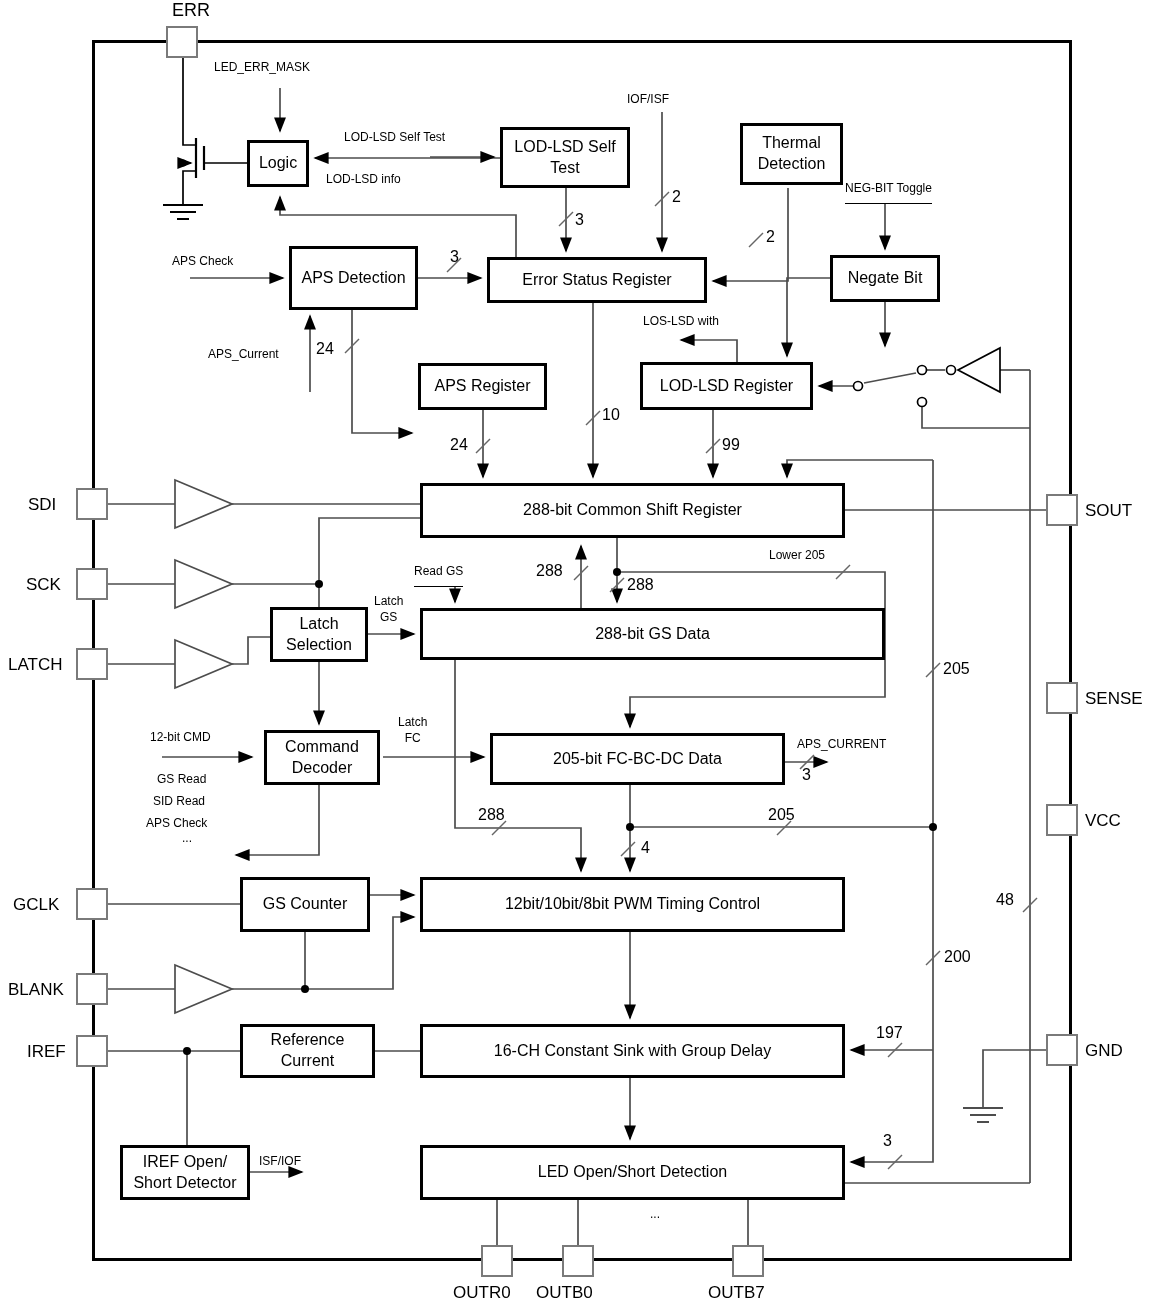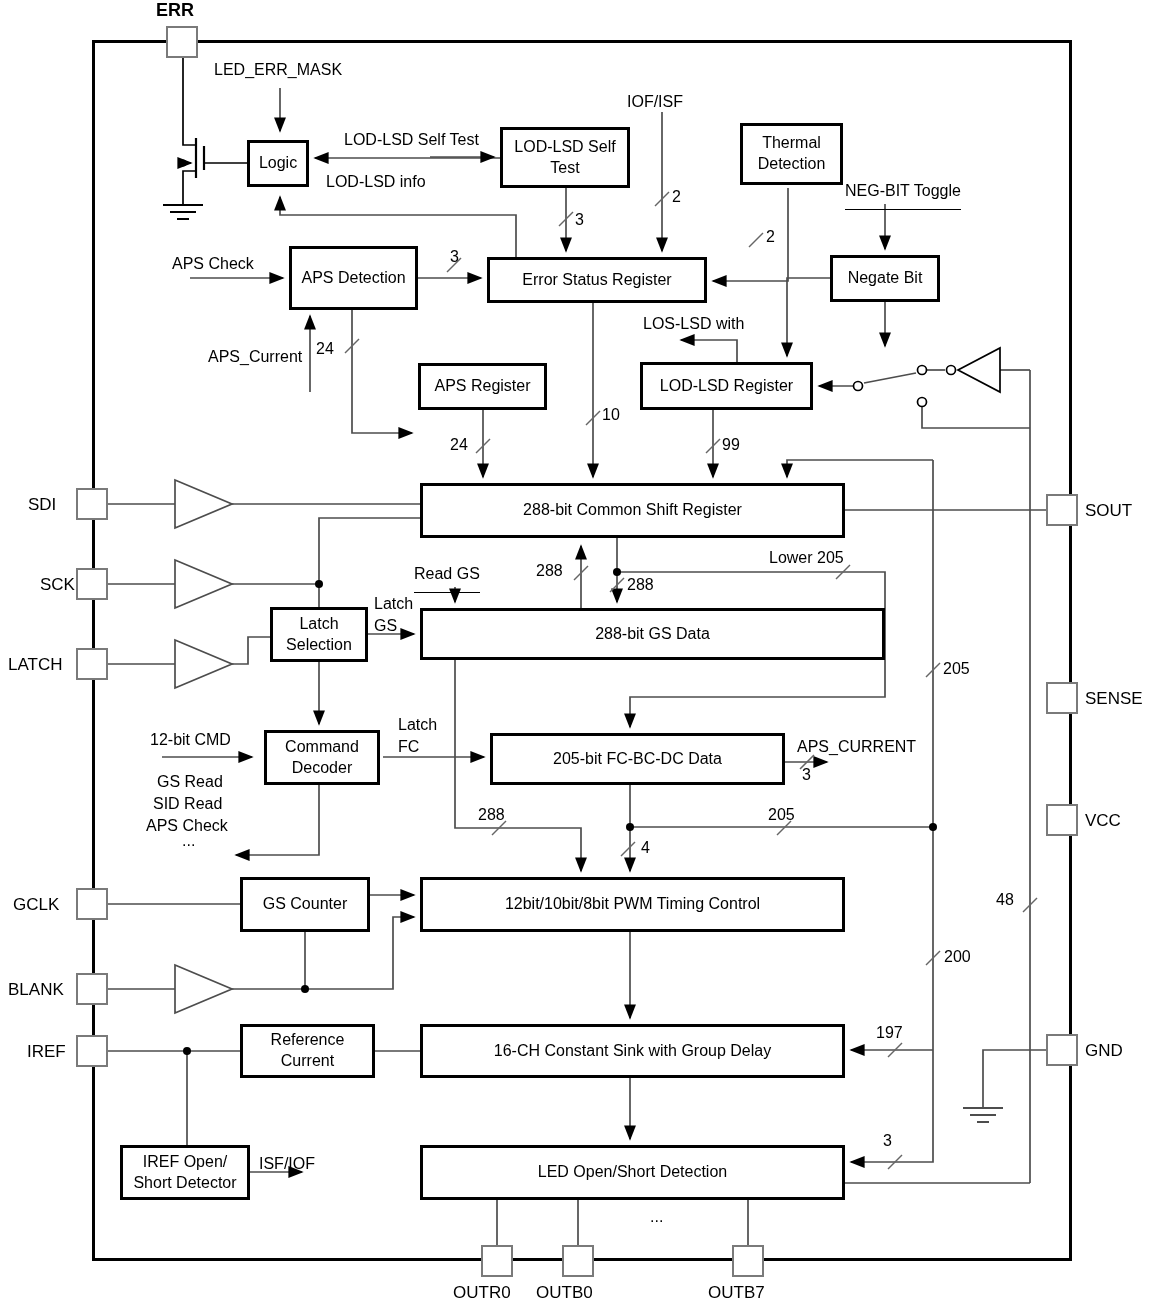--- a/index.html
+++ b/index.html
@@ -6,26 +6,26 @@
   #stage{position:relative;width:1158px;height:1309px;background:#fff;
          font-family:"Liberation Sans",sans-serif;color:#000;overflow:hidden;}
   #border{position:absolute;left:92px;top:40px;width:974px;height:1215px;
           border:3px solid #000;}
   svg.wires{position:absolute;left:0;top:0;z-index:2;}
   .blk{position:absolute;z-index:3;background:#fff;border:3px solid #000;
        display:flex;align-items:center;justify-content:center;text-align:center;
        font-size:16px;line-height:1.3;padding:0 4px;box-sizing:border-box;}
   .pin{position:absolute;z-index:4;width:32px;height:32px;background:#fff;
        border:2px solid #7a7a7a;box-sizing:border-box;}
-  .lbl{position:absolute;z-index:5;font-size:16px;white-space:pre-line;line-height:1.35;}
+  .lbl{position:absolute;z-index:5;font-size:12px;white-space:pre-line;line-height:1.35;text-align:center;}
   .num{position:absolute;z-index:5;font-size:16px;}
   .pinlbl{position:absolute;z-index:5;font-size:17px;}
   .u{border-bottom:1.5px solid #000;padding-bottom:7px;}
   .ov{text-decoration:overline;font-size:18px;}
-  .ctr{text-align:left;font-weight:bold;}
+  .ctr{text-align:right;}
 </style>
 </head>
 <body>
 
 <div id="stage">
   <div id="border"></div>
 
   <svg class="wires" width="1158" height="1309" viewBox="0 0 1158 1309">
     <defs>
       <marker id="ah" markerWidth="10" markerHeight="8" refX="8" refY="3.5" orient="auto">
@@ -203,21 +203,21 @@
   <div class="pin" style="left:1046px;top:494px"></div>
   <div class="pin" style="left:1046px;top:682px"></div>
   <div class="pin" style="left:1046px;top:804px"></div>
   <div class="pin" style="left:1046px;top:1034px"></div>
   <div class="pin" style="left:481px;top:1245px"></div>
   <div class="pin" style="left:562px;top:1245px"></div>
   <div class="pin" style="left:732px;top:1245px"></div>
 
   <div class="pinlbl ov ctr" style="left:156px;top:0;width:54px">ERR</div>
   <div class="pinlbl" style="left:28px;top:495px">SDI</div>
-  <div class="pinlbl" style="left:40px;top:575px">SCK</div>
+  <div class="pinlbl" style="left:26px;top:575px">SCK</div>
   <div class="pinlbl" style="left:8px;top:655px">LATCH</div>
   <div class="pinlbl" style="left:13px;top:895px">GCLK</div>
   <div class="pinlbl" style="left:8px;top:980px">BLANK</div>
   <div class="pinlbl" style="left:27px;top:1042px">IREF</div>
   <div class="pinlbl" style="left:1085px;top:501px">SOUT</div>
   <div class="pinlbl" style="left:1085px;top:689px">SENSE</div>
   <div class="pinlbl" style="left:1085px;top:811px">VCC</div>
   <div class="pinlbl" style="left:1085px;top:1041px">GND</div>
   <div class="pinlbl" style="left:453px;top:1283px">OUTR0</div>
   <div class="pinlbl" style="left:536px;top:1283px">OUTB0</div>

